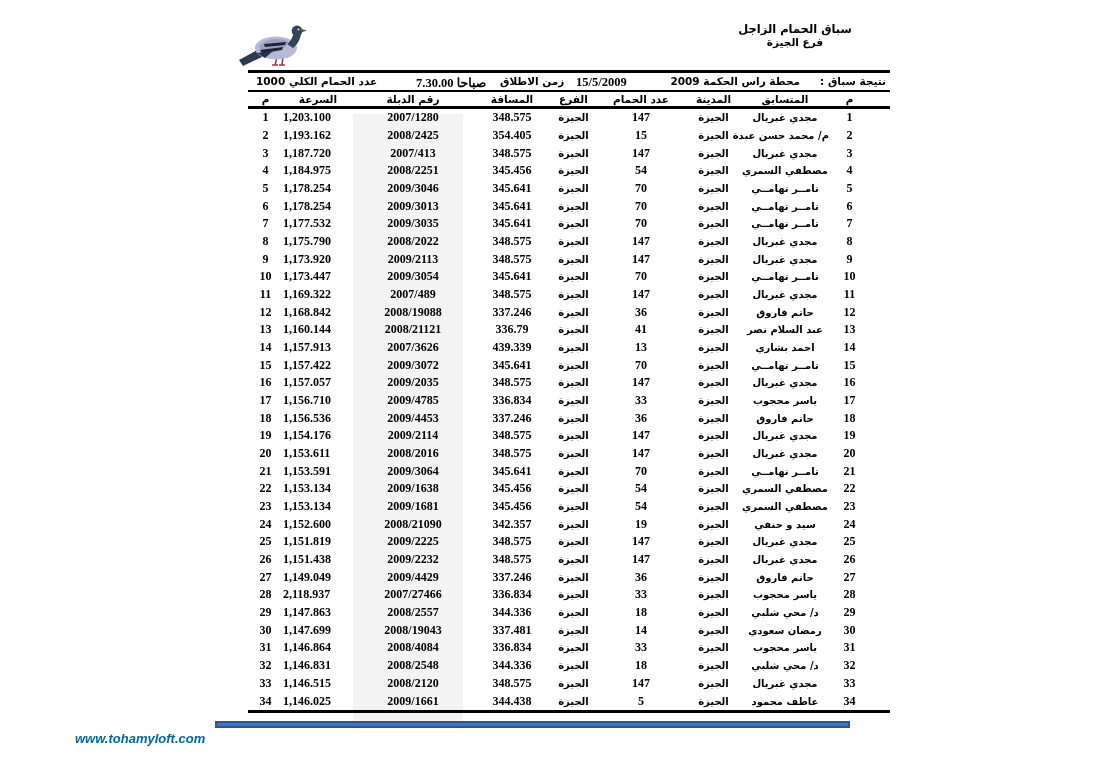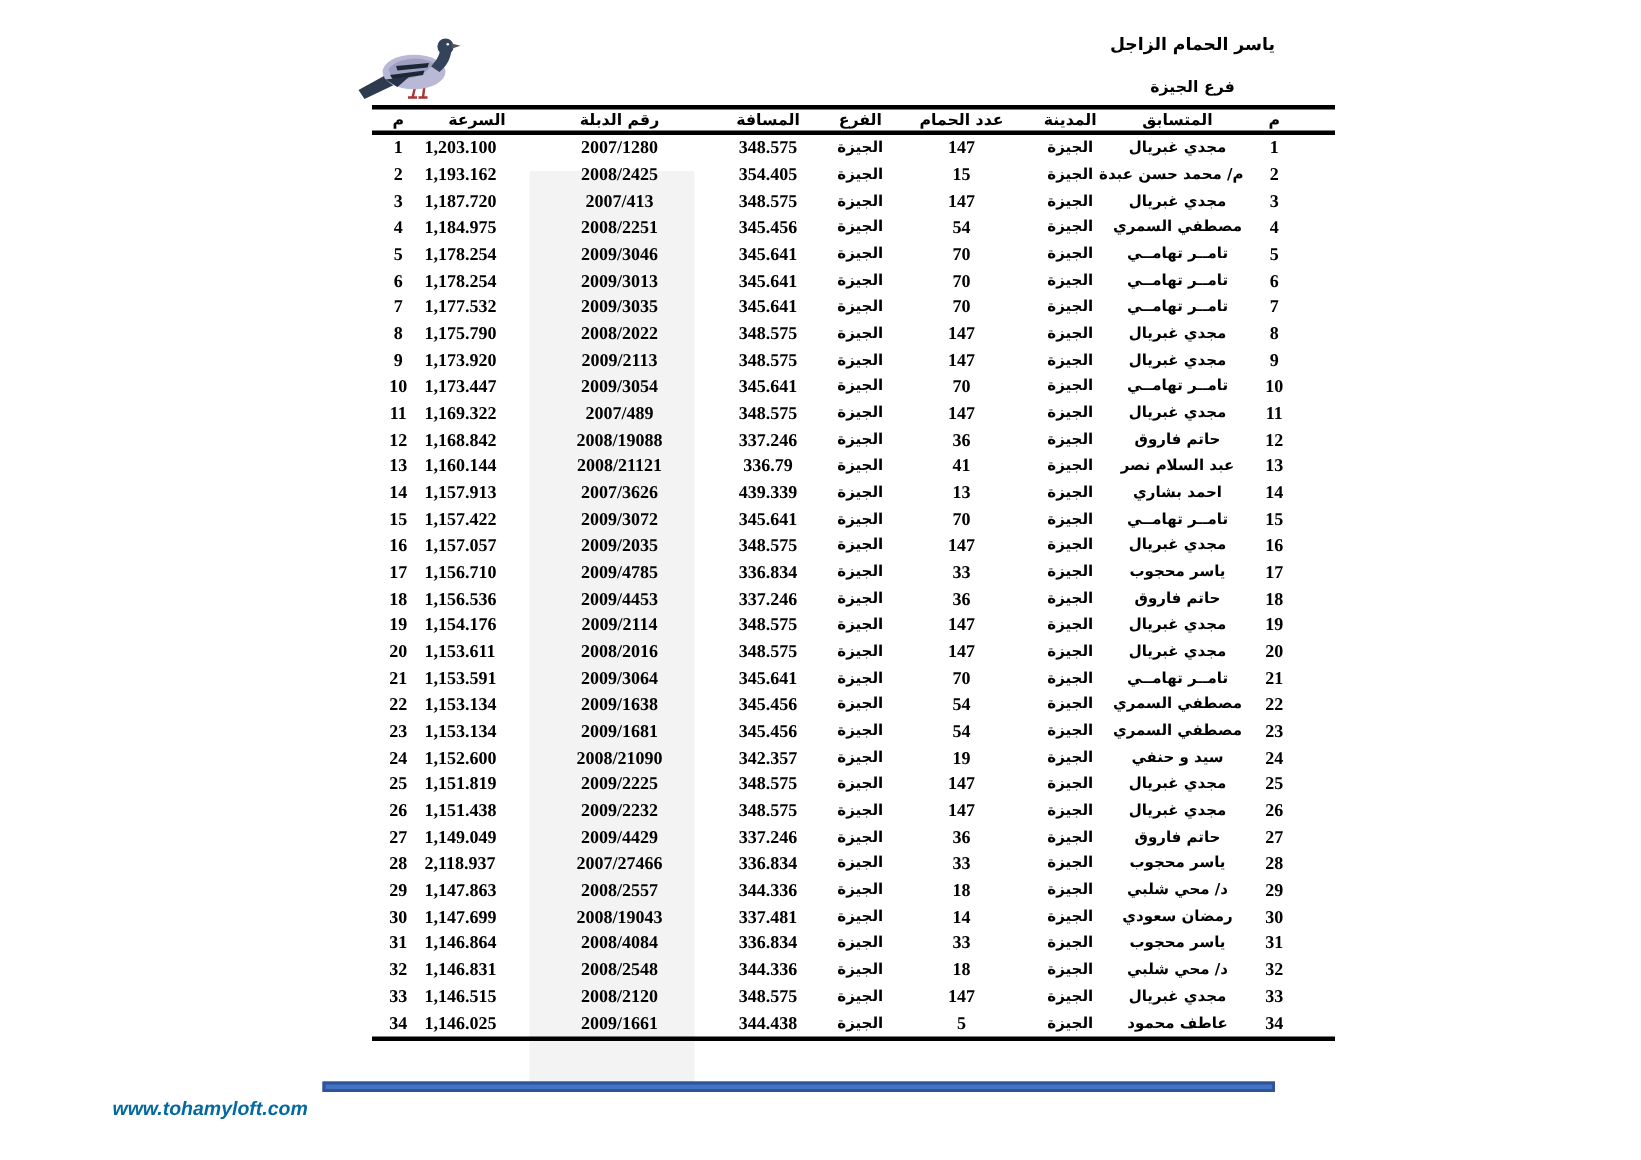--- a/index.html
+++ b/index.html
@@ -2,21 +2,21 @@
 <html><head>
 <meta charset="utf-8">
 <style>
   * { margin:0; padding:0; box-sizing:border-box; }
   html,body { width:1094px; height:773px; background:#ffffff; overflow:hidden; }
   body { position:relative; font-family:"DejaVu Sans", sans-serif; color:#000; }
 
   
   .title-block { position:absolute; left:690px; top:22px; width:210px; text-align:center; direction:rtl; }
   .title-line1 { font-size:11.5px; font-weight:bold; }
-  .title-line2 { font-size:10.5px; font-weight:bold; margin-top:16px; }
+  .title-line2 { font-size:10.5px; font-weight:bold; margin-top:0; }
 
   
   .pigeon { position:absolute; left:237px; top:20px; width:80px; height:50px; }
 
   
   .sheet { position:absolute; left:248px; top:70px; width:642px; border-top:3px solid #000; }
   .ring-shade { position:absolute; left:105px; top:41px; width:110px; height:608px; background:#f3f3f3; z-index:0; }
 
   .info-row { position:relative; height:19px; border-bottom:2px solid #000; z-index:1;
               font-weight:bold; font-size:11px; }
@@ -42,21 +42,21 @@
   
   .footer-bar { position:absolute; left:215px; top:721px; width:635px; height:7px;
                 background:#4472c4; border:2px solid #2f5597; }
   .site-link { position:absolute; left:75px; top:731px; font-family:"Liberation Sans", sans-serif;
                font-weight:bold; font-style:italic; font-size:13px; color:#0369a1; text-decoration:none; }
 </style>
 </head>
 <body>
 
 <div class="title-block">
-  <div class="title-line1">ياسر الحمام الزاجل</div>
+  <div class="title-line1">سباق الحمام الزاجل</div>
   <div class="title-line2">فرع الجيزة</div>
 </div>
 
 <svg class="pigeon" viewBox="0 0 80 50">
 
   <polygon points="2,40 22,29 27,36 6,46" fill="#2e3a4e"></polygon>
 
   <path d="M40 37 L38 45 M46 37 L45 45 M35 45 L41 45 M42 45 L48 45" stroke="#a33" stroke-width="1.6" fill="none"></path>
 
   <ellipse cx="39" cy="28" rx="21" ry="11.5" fill="#b9b9d6"></ellipse>
@@ -69,20 +69,28 @@
   <path d="M22 26 C28 18 44 17 52 22 C48 30 34 35 24 32 Z" fill="#9f9fc2"></path>
   <path d="M23 30 L46 27 L45 30 L25 33 Z" fill="#1c2734"></path>
   <path d="M27 24 L49 22 L48 25 L28 27 Z" fill="#1c2734"></path>
 
   <polygon points="20,33 36,31 28,38" fill="#27324a"></polygon>
 </svg>
 
 <div class="sheet">
   <div class="ring-shade"></div>
 
+  <div class="info-row">
+    <span class="info-item ar-font" style="left:8px">عدد الحمام الكلي 1000</span>
+    <span class="info-item num-font" style="left:168px" dir="ltr">7.30.00 صباحا</span>
+    <span class="info-item ar-font" style="left:252px">زمن الاطلاق</span>
+    <span class="info-item num-font" style="left:328px">15/5/2009</span>
+    <span class="info-item ar-font" style="right:90px">محطة راس الحكمة 2009</span>
+    <span class="info-item ar-font" style="right:4px">نتيجة سباق :</span>
+  </div>
 
   <div class="header-row">
       <div class="hc">م</div>
       <div class="hc">السرعة</div>
       <div class="hc">رقم الدبلة</div>
       <div class="hc">المسافة</div>
       <div class="hc">الفرع</div>
       <div class="hc">عدد الحمام</div>
       <div class="hc">المدينة</div>
       <div class="hc">المتسابق</div>

